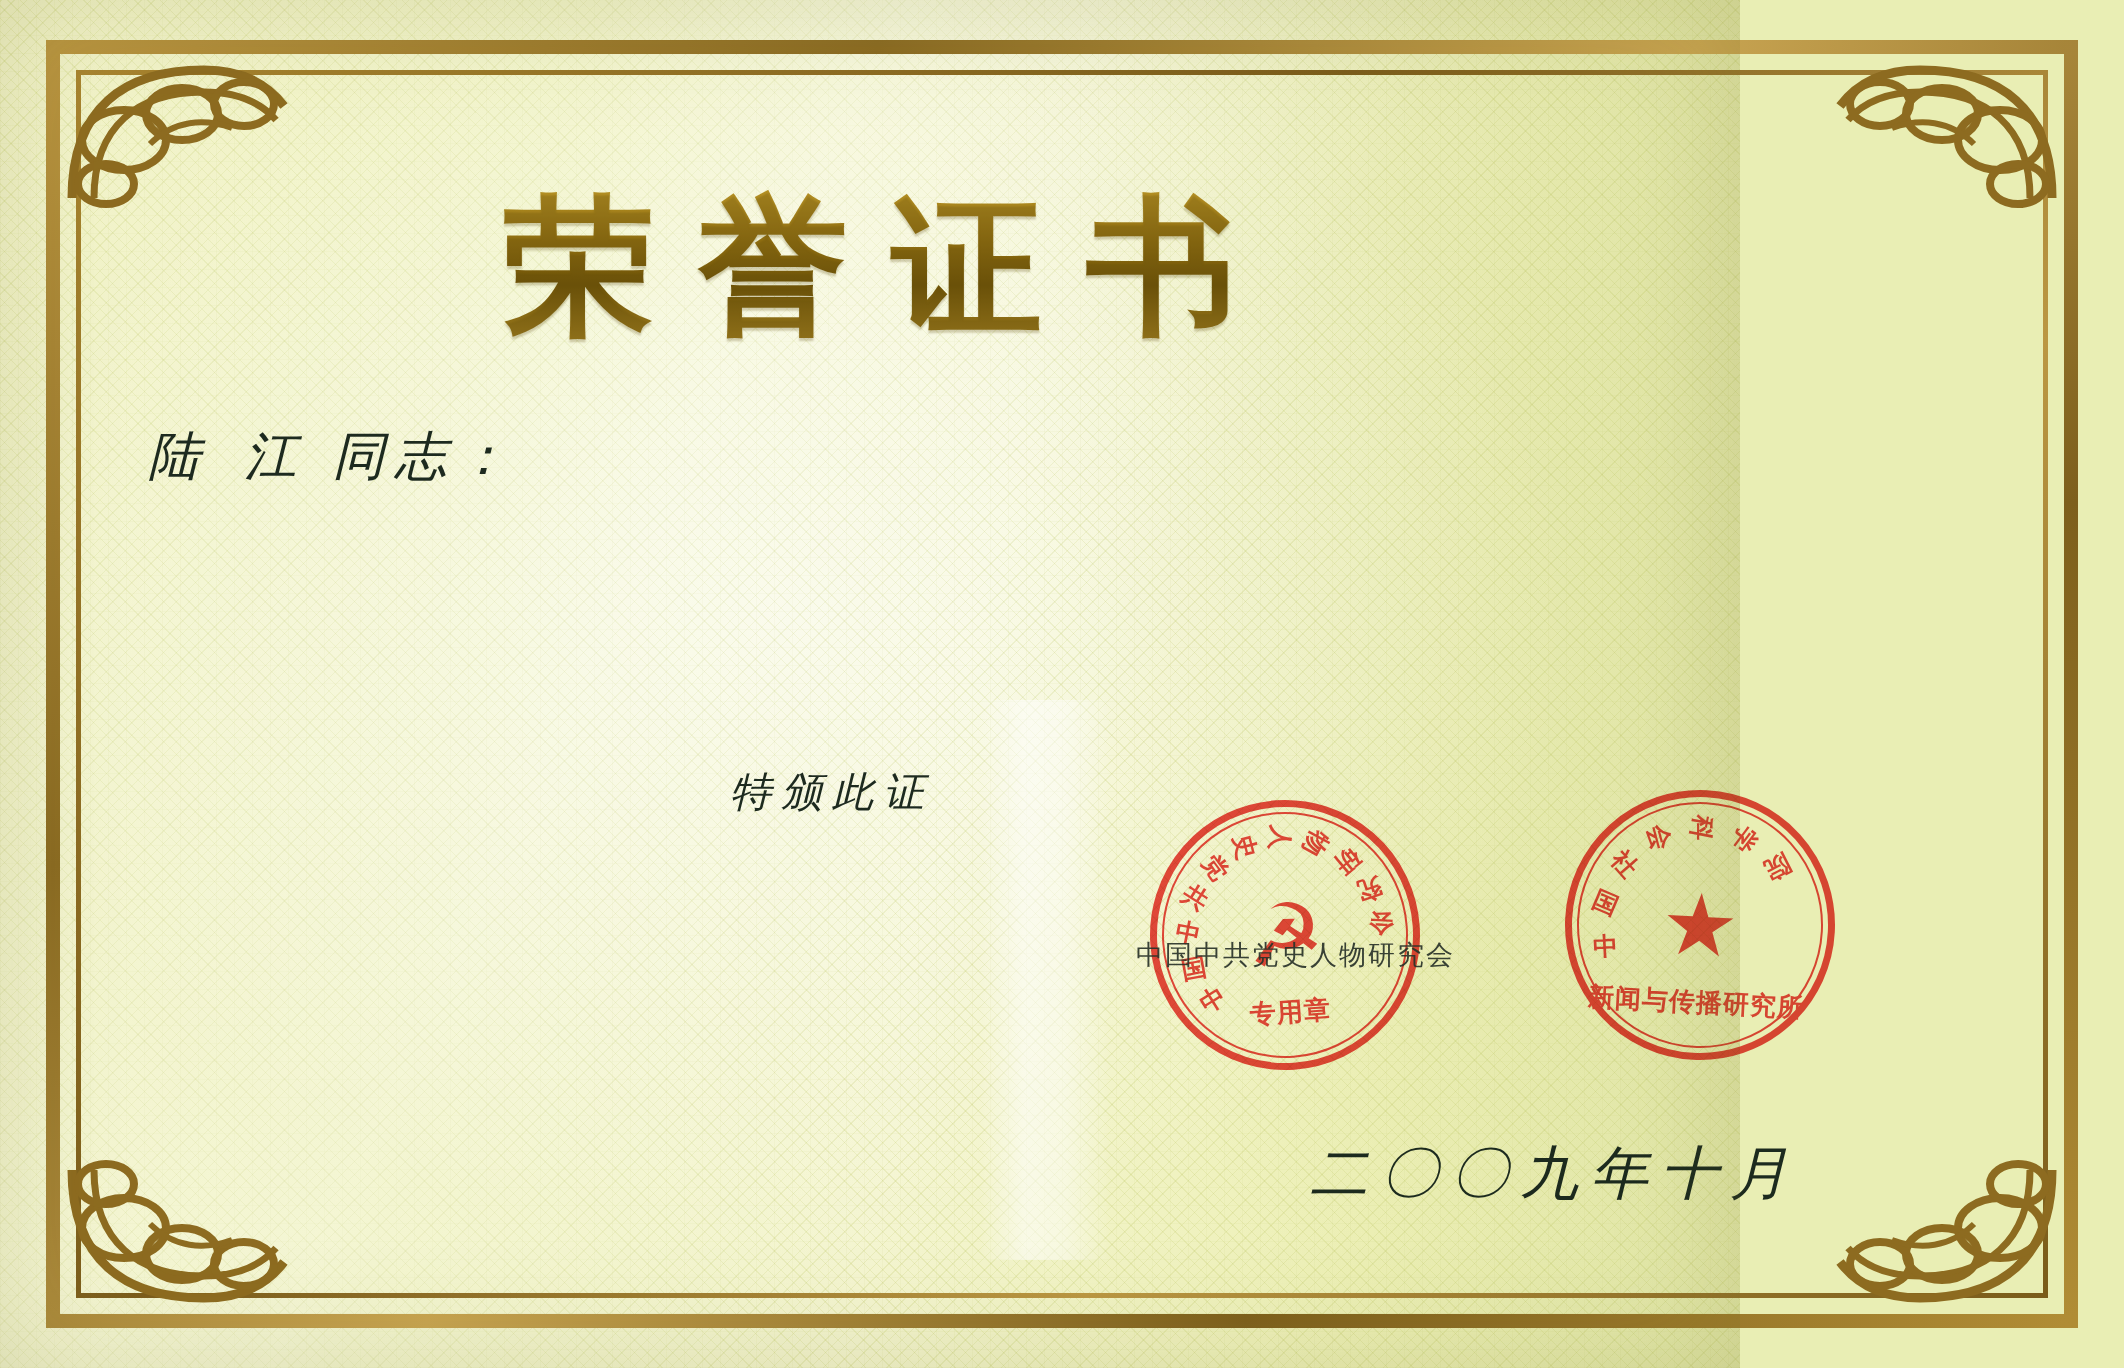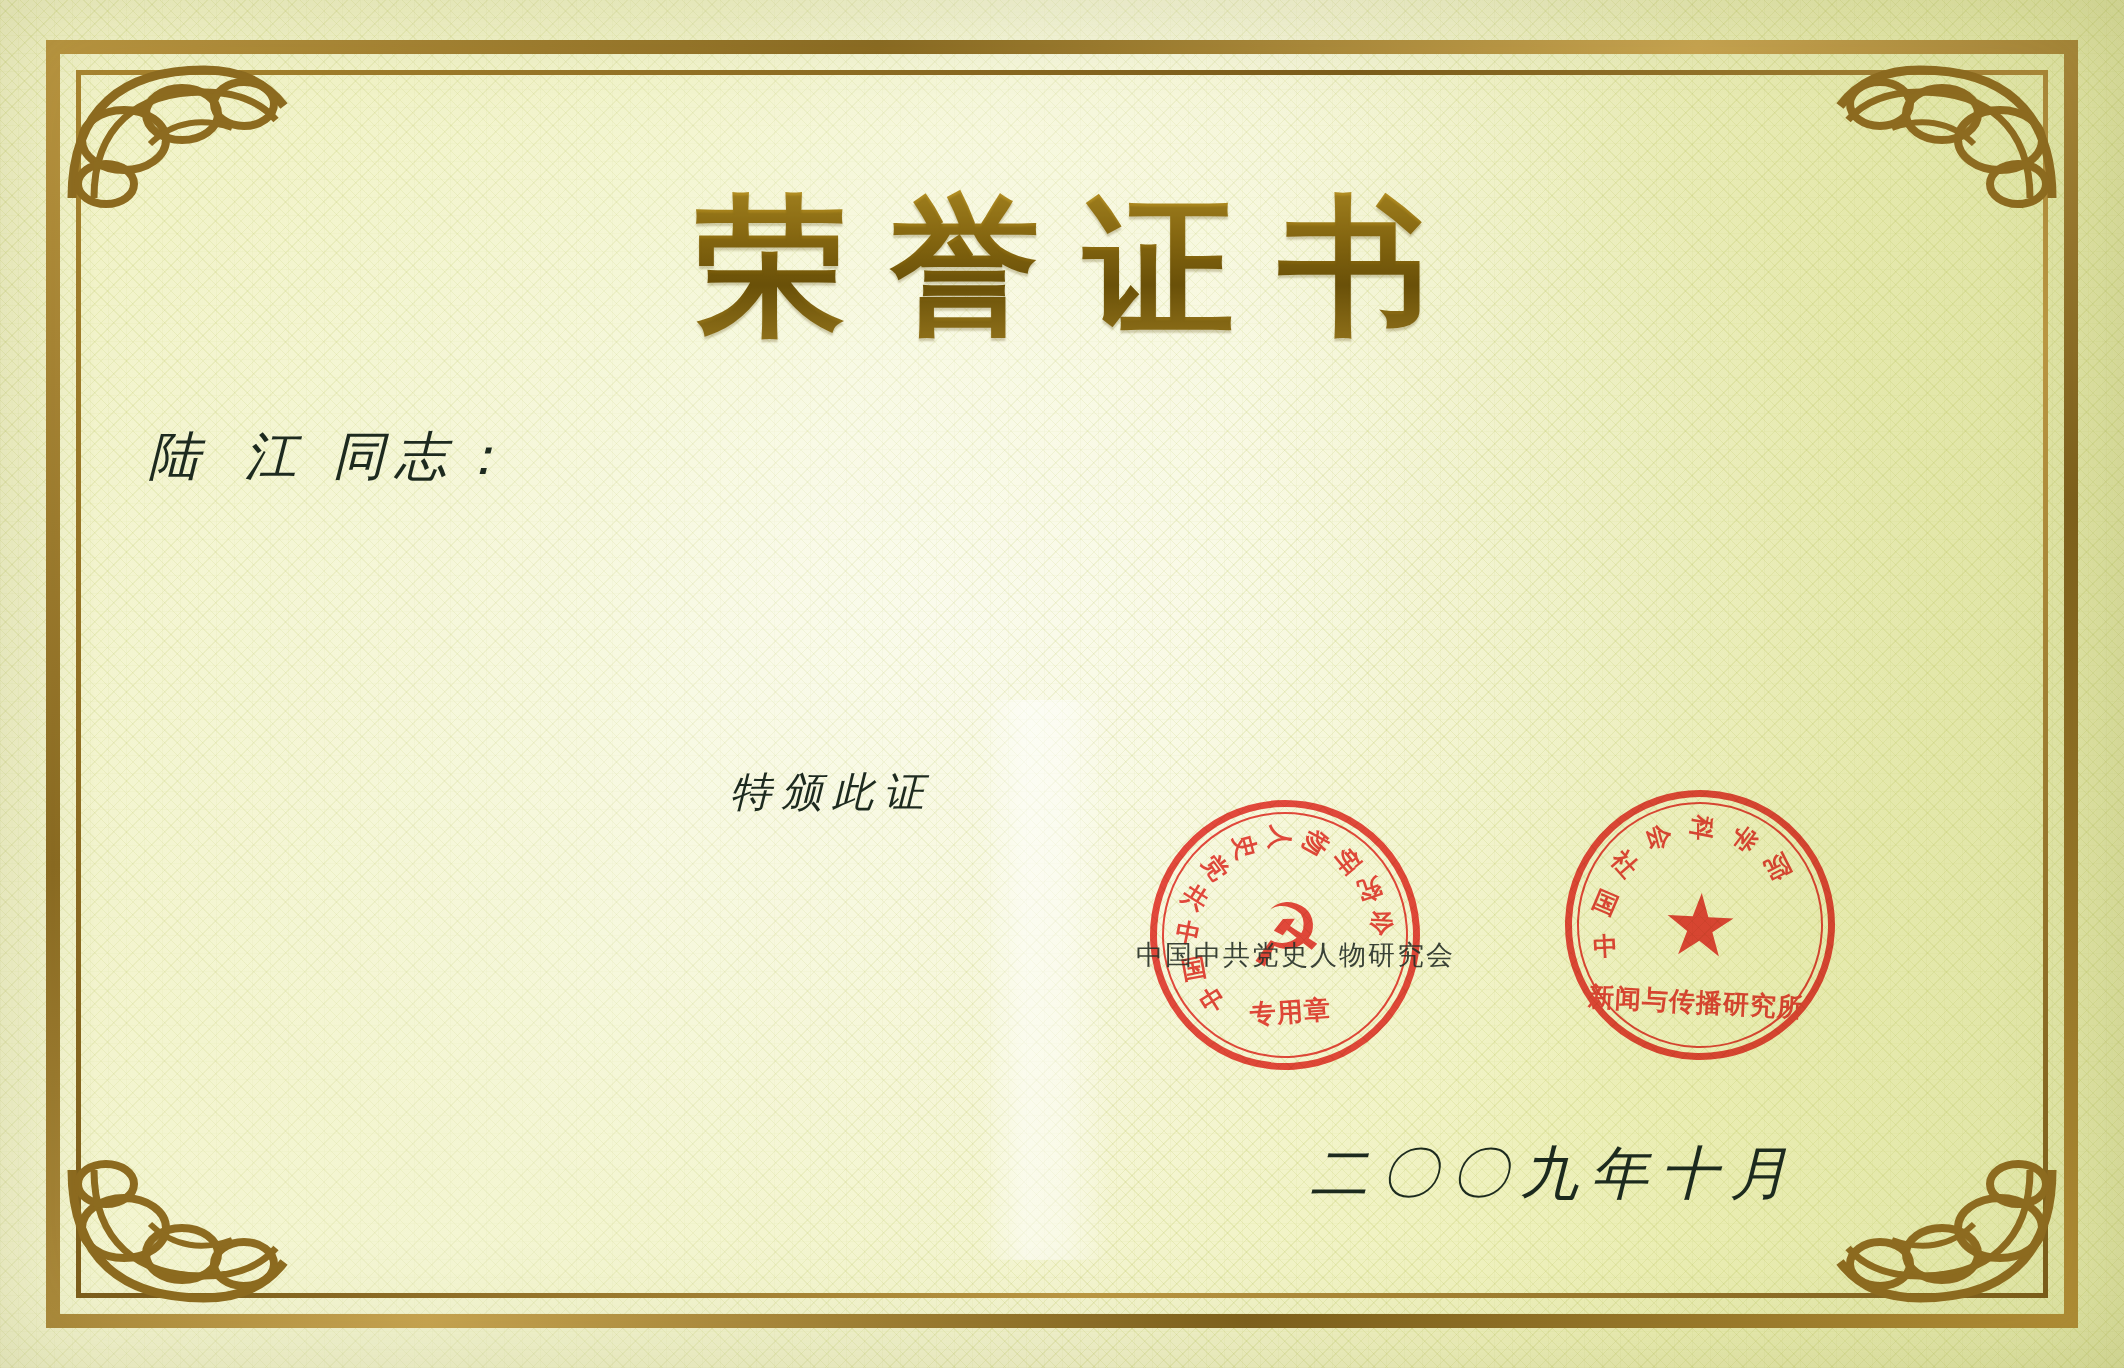--- a/index.html
+++ b/index.html
@@ -11,21 +11,21 @@
   body {
     width: 2124px;
     height: 1368px;
     overflow: hidden;
     font-family: "DejaVu Sans", "Liberation Sans", sans-serif;
   }
 
   
   #certificate {
     position: relative;
-    width: 2124px;
+    width: 1740px;
     height: 1368px;
     background:
       radial-gradient(ellipse at 45% 45%, rgba(255,255,255,0.55) 0%, rgba(255,255,255,0.0) 60%),
       linear-gradient(100deg, #f2f3c9 0%, #eef1bb 30%, #f4f5d0 55%, #edf0b6 80%, #e6ebad 100%);
   }
   
   #paper-texture {
     position: absolute;
     inset: 0;
     pointer-events: none;

